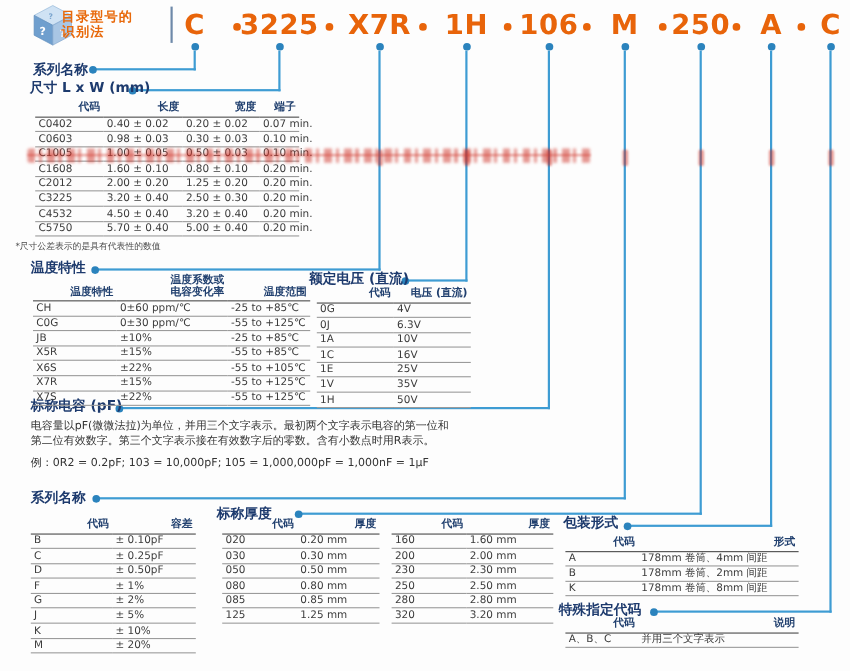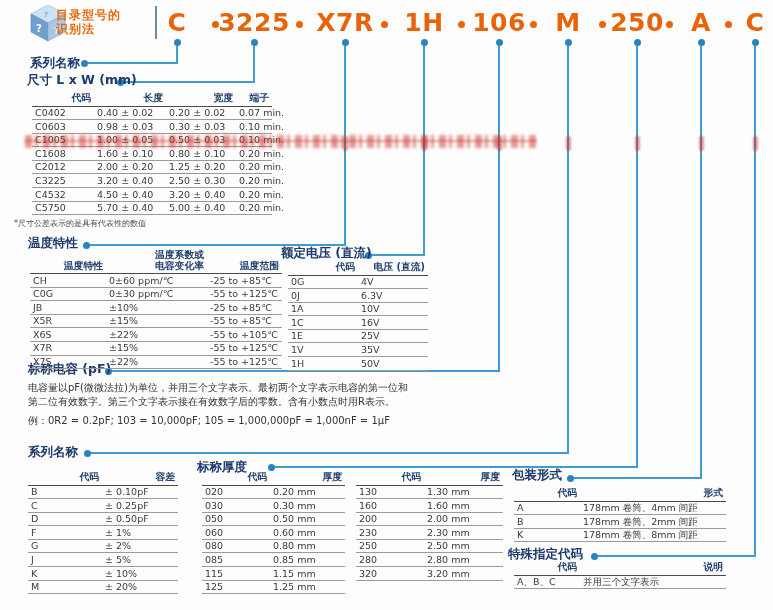--- a/index.html
+++ b/index.html
@@ -358,53 +358,41 @@
         </tr>
         <tr>
           <td>030</td>
           <td>0.30 mm</td>
         </tr>
         <tr>
           <td>050</td>
           <td>0.50 mm</td>
         </tr>
         <tr>
-          <td>060</td>
-          <td>0.60 mm</td>
-        </tr>
-        <tr>
           <td>080</td>
           <td>0.80 mm</td>
         </tr>
         <tr>
           <td>085</td>
           <td>0.85 mm</td>
         </tr>
         <tr>
-          <td>115</td>
-          <td>1.15 mm</td>
-        </tr>
-        <tr>
           <td>125</td>
           <td>1.25 mm</td>
         </tr>
       </tbody>
     </table>
   <table class="tbl t-thkR">
       <thead>
         <tr>
           <th>代码</th>
           <th>厚度</th>
         </tr>
       </thead>
       <tbody>
-        <tr>
-          <td>130</td>
-          <td>1.30 mm</td>
-        </tr>
         <tr>
           <td>160</td>
           <td>1.60 mm</td>
         </tr>
         <tr>
           <td>200</td>
           <td>2.00 mm</td>
         </tr>
         <tr>
           <td>230</td>

